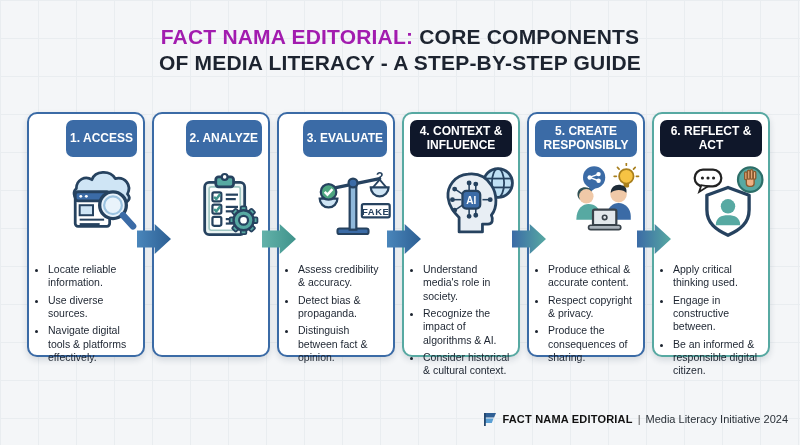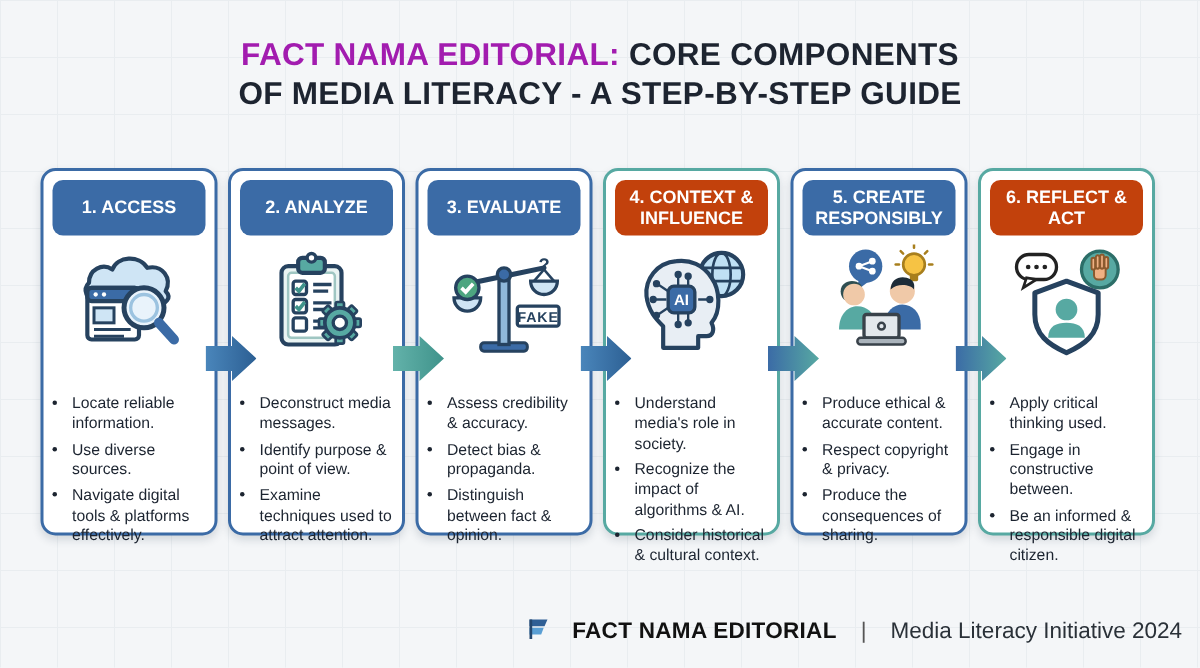--- a/index.html
+++ b/index.html
@@ -29,33 +29,33 @@
     position: absolute; left: 27px; top: 112px;
     display: flex; gap: 7px;
   }
   .card {
     width: 118px; height: 245px;
     background: #fff;
     border: 2px solid #3b6ba6;
     border-radius: 10px;
     box-shadow: 0 3px 6px rgba(30,50,70,.15);
     display: flex; flex-direction: column;
-    position: relative; z-index: 1;
+    position: relative; z-index: 1; align-items: flex-end;
   }
   .card.theme-teal { border-color: #57a9a2; }
   .card-header {
     margin: 6px; min-height: 37px;
     background: #3b6ba6;
     border-radius: 7px;
     color: #fff; font-weight: bold; font-size: 12px;
     line-height: 1.15; text-align: center;
     display: flex; align-items: center; justify-content: center;
     padding: 3px 4px;
   }
-  .card.theme-teal .card-header { background: #c2410c; }
+  .card.theme-teal .card-header { background: #0f172a; }
   .icon-wrap {
     height: 90px;
     display: flex; align-items: center; justify-content: center;
   }
   .bullets {
     list-style: disc;
     margin: 20px 0 0 0;
     padding: 0 5px 0 19px;
     font-size: 10.5px; line-height: 1.27;
     color: #1c2430;
@@ -63,22 +63,22 @@
   .bullets li { margin-bottom: 4px; }
   .arrow {
     position: absolute;
     width: 34px; height: 30px;
     top: 224px;
     z-index: 2;
     clip-path: polygon(0 22%, 52% 22%, 52% 0, 100% 50%, 52% 100%, 52% 78%, 0 78%);
   }
   .footer {
     position: absolute; top: 412px; right: 12px;
-    display: flex; align-items: flex-start; gap: 16px;
-    font-size: 15px; color: #2a3138;
+    display: flex; align-items: center; gap: 5px;
+    font-size: 11px; color: #2a3138;
   }
   .footer .brand { font-weight: bold; color: #111; letter-spacing: .2px; }
   .footer .sep { color: #555; }
   .ic { display: block; }
 </style>
 </head>
 <body>
 
 <div class="title">
   <h1>
@@ -141,25 +141,20 @@
             <rect x="-2.5" y="-12.5" width="5" height="7" rx="1" transform="rotate(45)"></rect>
             <rect x="-2.5" y="5.5" width="5" height="7" rx="1" transform="rotate(45)"></rect>
             <rect x="-12.5" y="-2.5" width="7" height="5" rx="1" transform="rotate(45)"></rect>
             <rect x="5.5" y="-2.5" width="7" height="5" rx="1" transform="rotate(45)"></rect>
           </g>
           <circle r="9" fill="#57a9a2" stroke="#26425f" stroke-width="2.2"></circle>
           <circle r="4" fill="#fff" stroke="#26425f" stroke-width="2"></circle>
         </g>
       </svg>
     </div>
-    <ul class="bullets">
-      <li>Deconstruct media messages.</li>
-      <li>Identify purpose &amp; point of view.</li>
-      <li>Examine techniques used to attract attention.</li>
-    </ul>
   </div>
 
   <div class="card">
     <div class="card-header">3. EVALUATE</div>
     <div class="icon-wrap">
       <svg class="ic" width="80" height="80" viewBox="0 0 72 72">
         <rect x="22" y="59" width="28" height="5" rx="2" fill="#3b6ba6" stroke="#26425f" stroke-width="1.8"></rect>
         <rect x="33" y="20" width="6" height="40" fill="#8fb8da" stroke="#26425f" stroke-width="2"></rect>
         <line x1="12" y1="24" x2="60" y2="14" stroke="#26425f" stroke-width="3" stroke-linecap="round"></line>
         <circle cx="36" cy="18" r="4" fill="#3b6ba6" stroke="#26425f" stroke-width="2"></circle>

